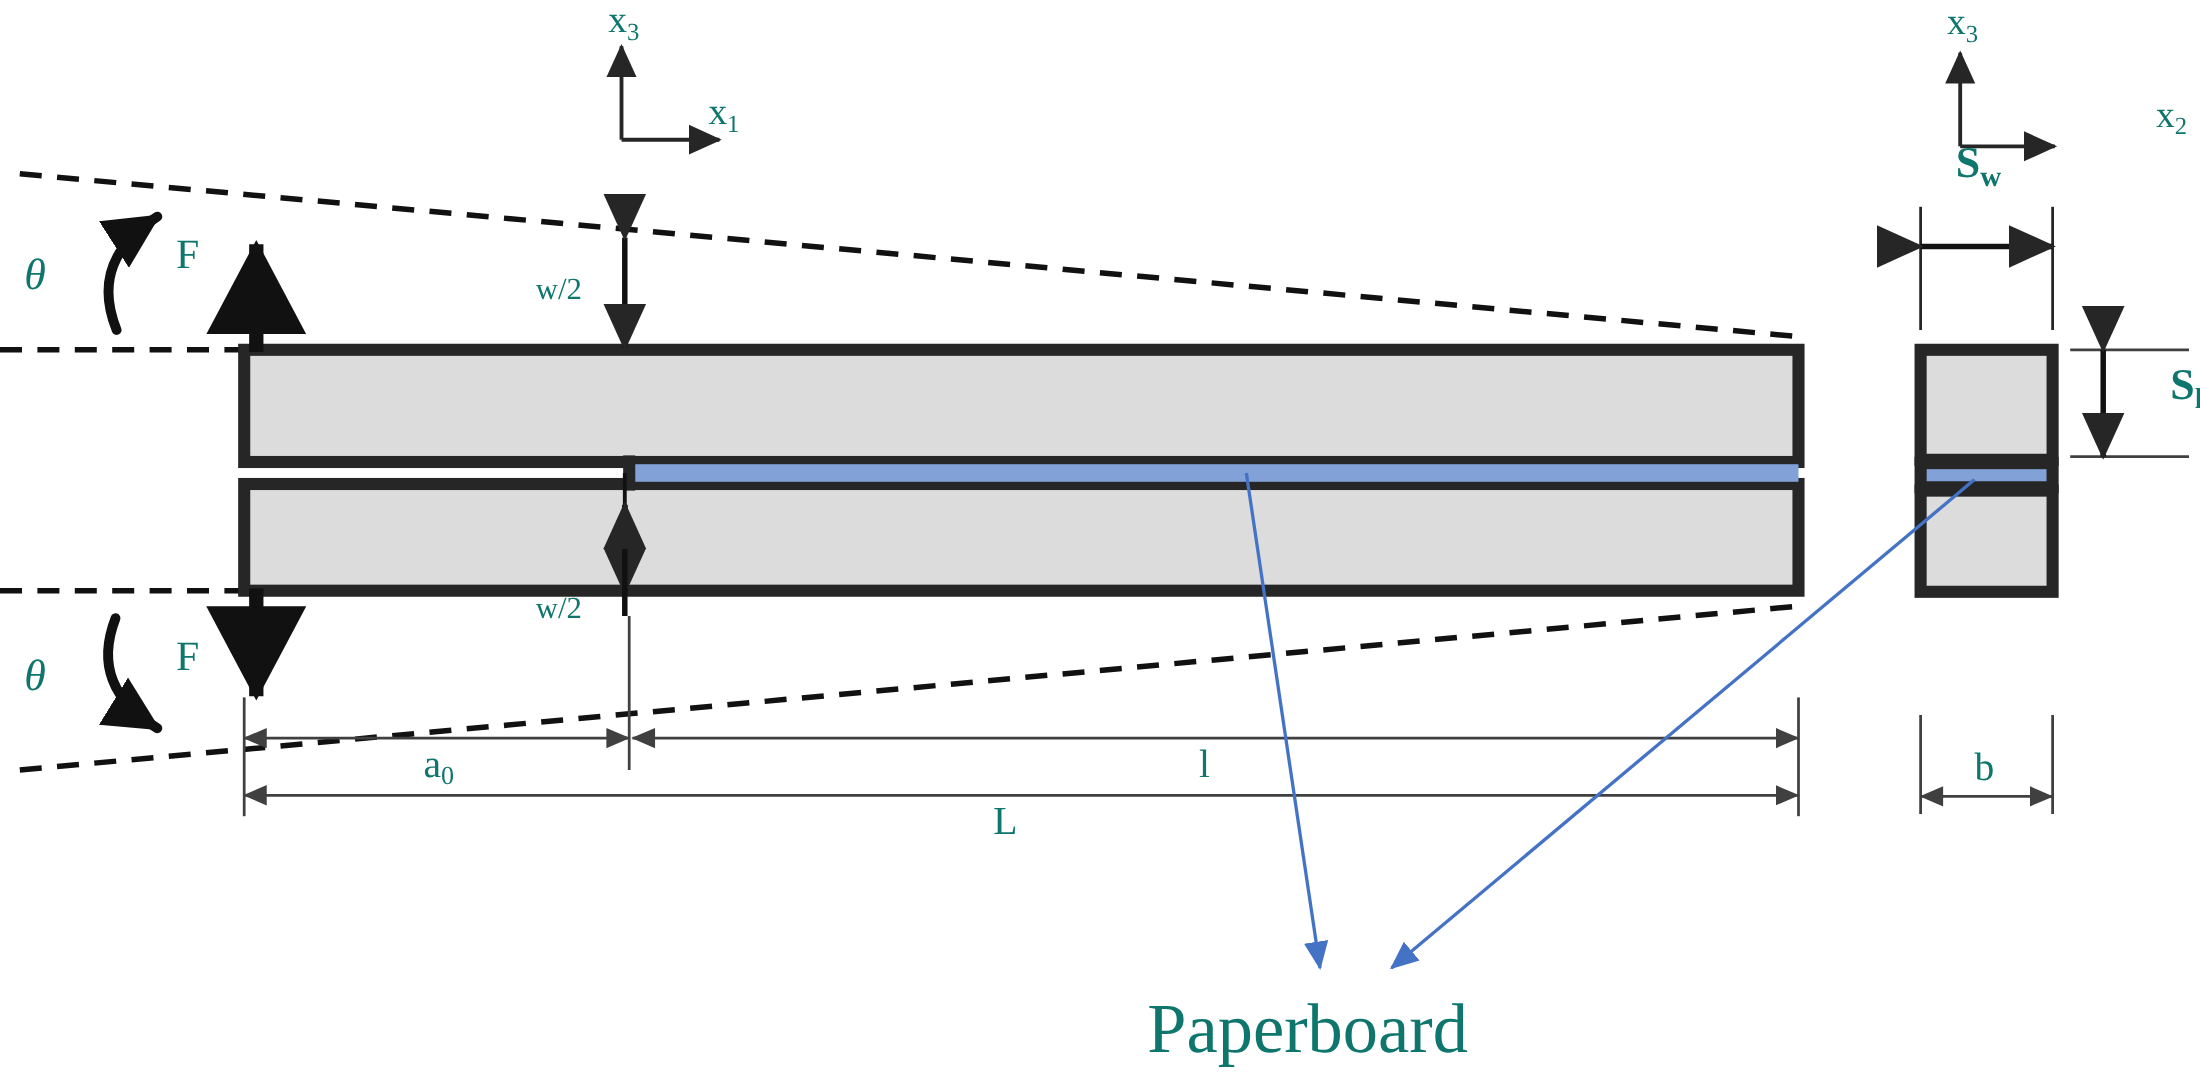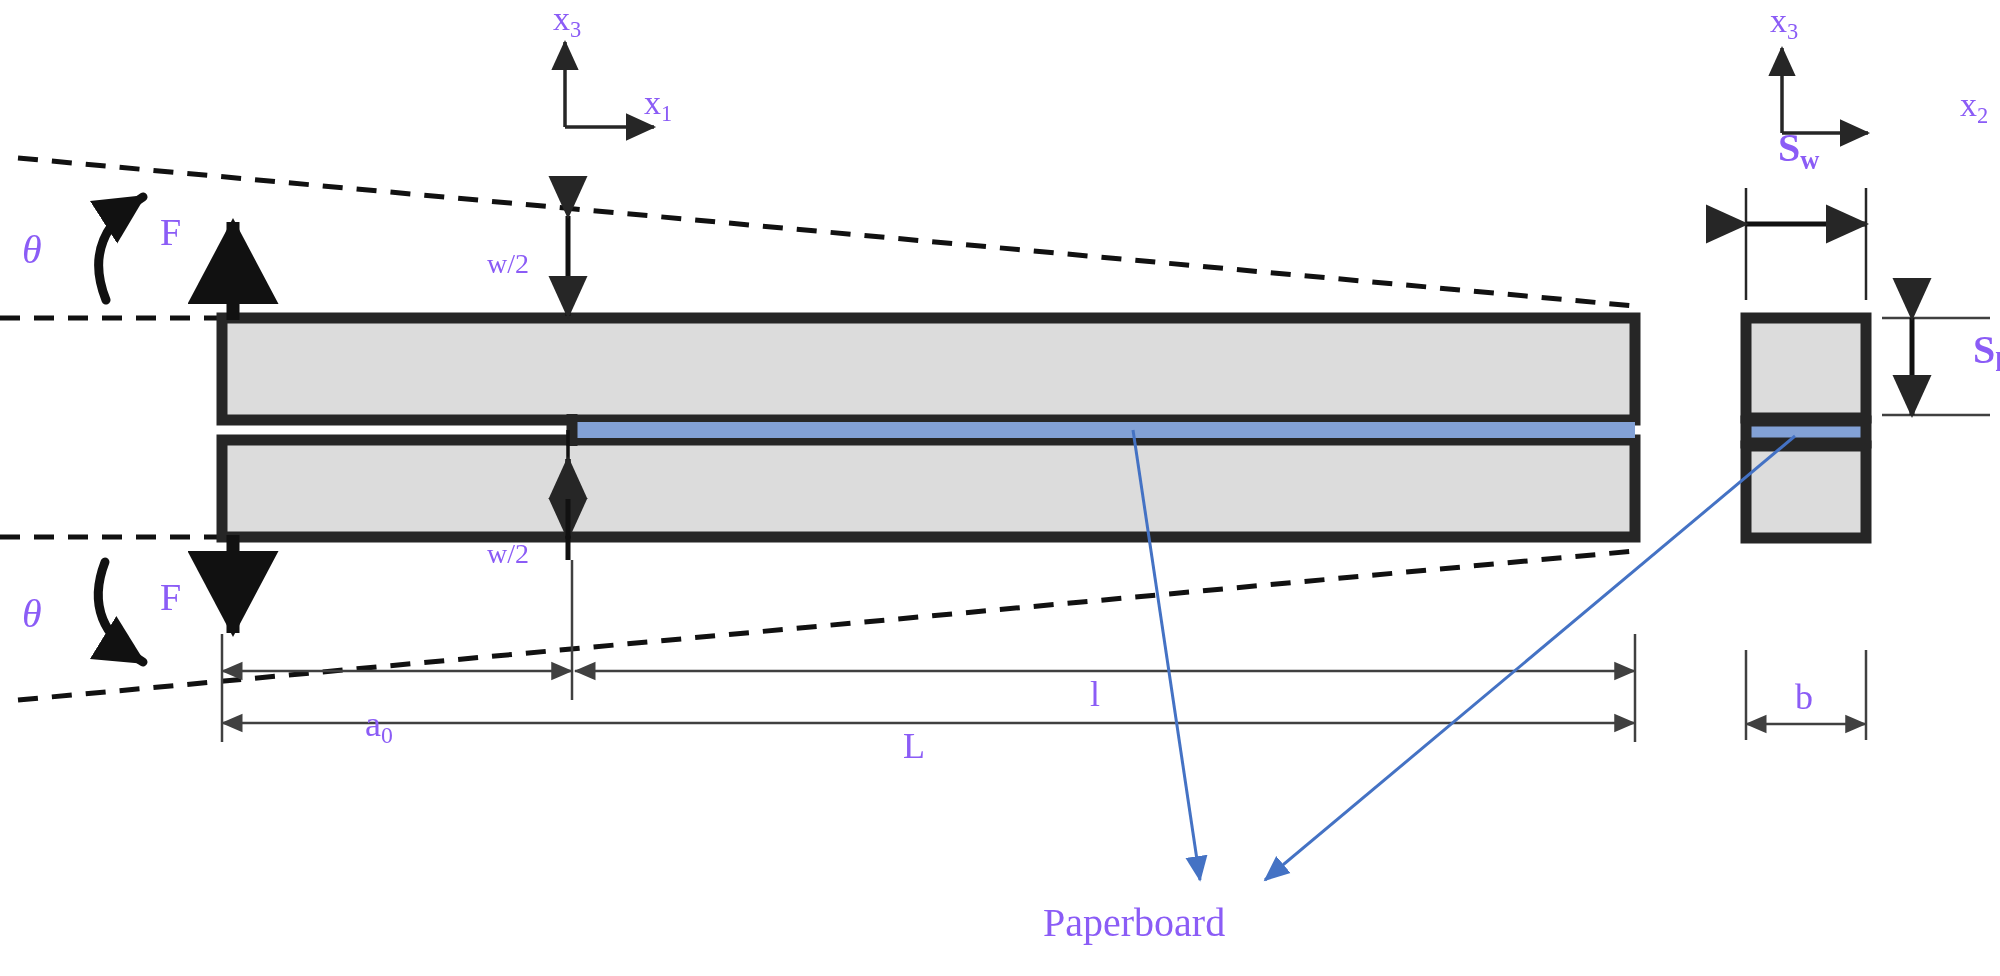--- a/index.html
+++ b/index.html
@@ -18,37 +18,37 @@
   svg.diagram {
     position: absolute;
     left: 0;
     top: 0;
     width: 2000px;
     height: 976px;
   }
   .lbl {
     position: absolute;
     font-family: "Liberation Serif", serif;
-    color: #8b5cf6;
+    color: #0f766e;
     white-space: nowrap;
     line-height: 1;
   }
   .lbl .sub {
     font-size: 0.66em;
     vertical-align: baseline;
     position: relative;
     top: 0.30em;
   }
   .axis-label { font-size: 34px; }
   .theta-label { font-size: 40px; font-style: italic; }
   .force-label { font-size: 38px; }
   .wfrac-label { font-size: 28px; }
   .dim-label { font-size: 36px; }
   .bigdim-label { font-size: 40px; font-weight: bold; text-align: right; }
-  .caption-label { font-size: 40px; }
+  .caption-label { font-size: 64px; }
 </style>
 </head>
 <body>
 
 <div id="root">
 
   <svg class="diagram" viewBox="0 0 2000 976">
     <defs>
       <marker id="arrHeadBlk" markerWidth="9" markerHeight="9" refX="8" refY="4.5" orient="auto" markerUnits="strokeWidth">
         <path d="M0,0.6 L8.6,4.5 L0,8.4 z" fill="#262626"></path>
@@ -186,21 +186,21 @@
 
   <div class="lbl theta-label" style="left:22px; top:230px;">θ</div>
   <div class="lbl theta-label" style="left:22px; top:594px;">θ</div>
 
   <div class="lbl force-label" style="left:160px; top:213px;">F</div>
   <div class="lbl force-label" style="left:160px; top:578px;">F</div>
 
   <div class="lbl wfrac-label" style="left:487px; top:250px;">w/2</div>
   <div class="lbl wfrac-label" style="left:487px; top:540px;">w/2</div>
 
-  <div class="lbl dim-label" style="left:365px; top:676px;margin-top:30px;">
+  <div class="lbl dim-label" style="left:385px; top:676px;">
     <span>a</span><span class="sub">0</span>
   </div>
   <div class="lbl dim-label" style="left:1090px; top:676px;">l</div>
   <div class="lbl dim-label" style="left:903px; top:728px;">L</div>
 
   <div class="lbl bigdim-label" style="left:1778px; top:128px;">
     <span>S</span><span class="sub">w</span>
   </div>
   <div class="lbl bigdim-label" style="left:1945px; top:330px;margin-left:28px;">
     <span>S</span><span class="sub">h</span>

